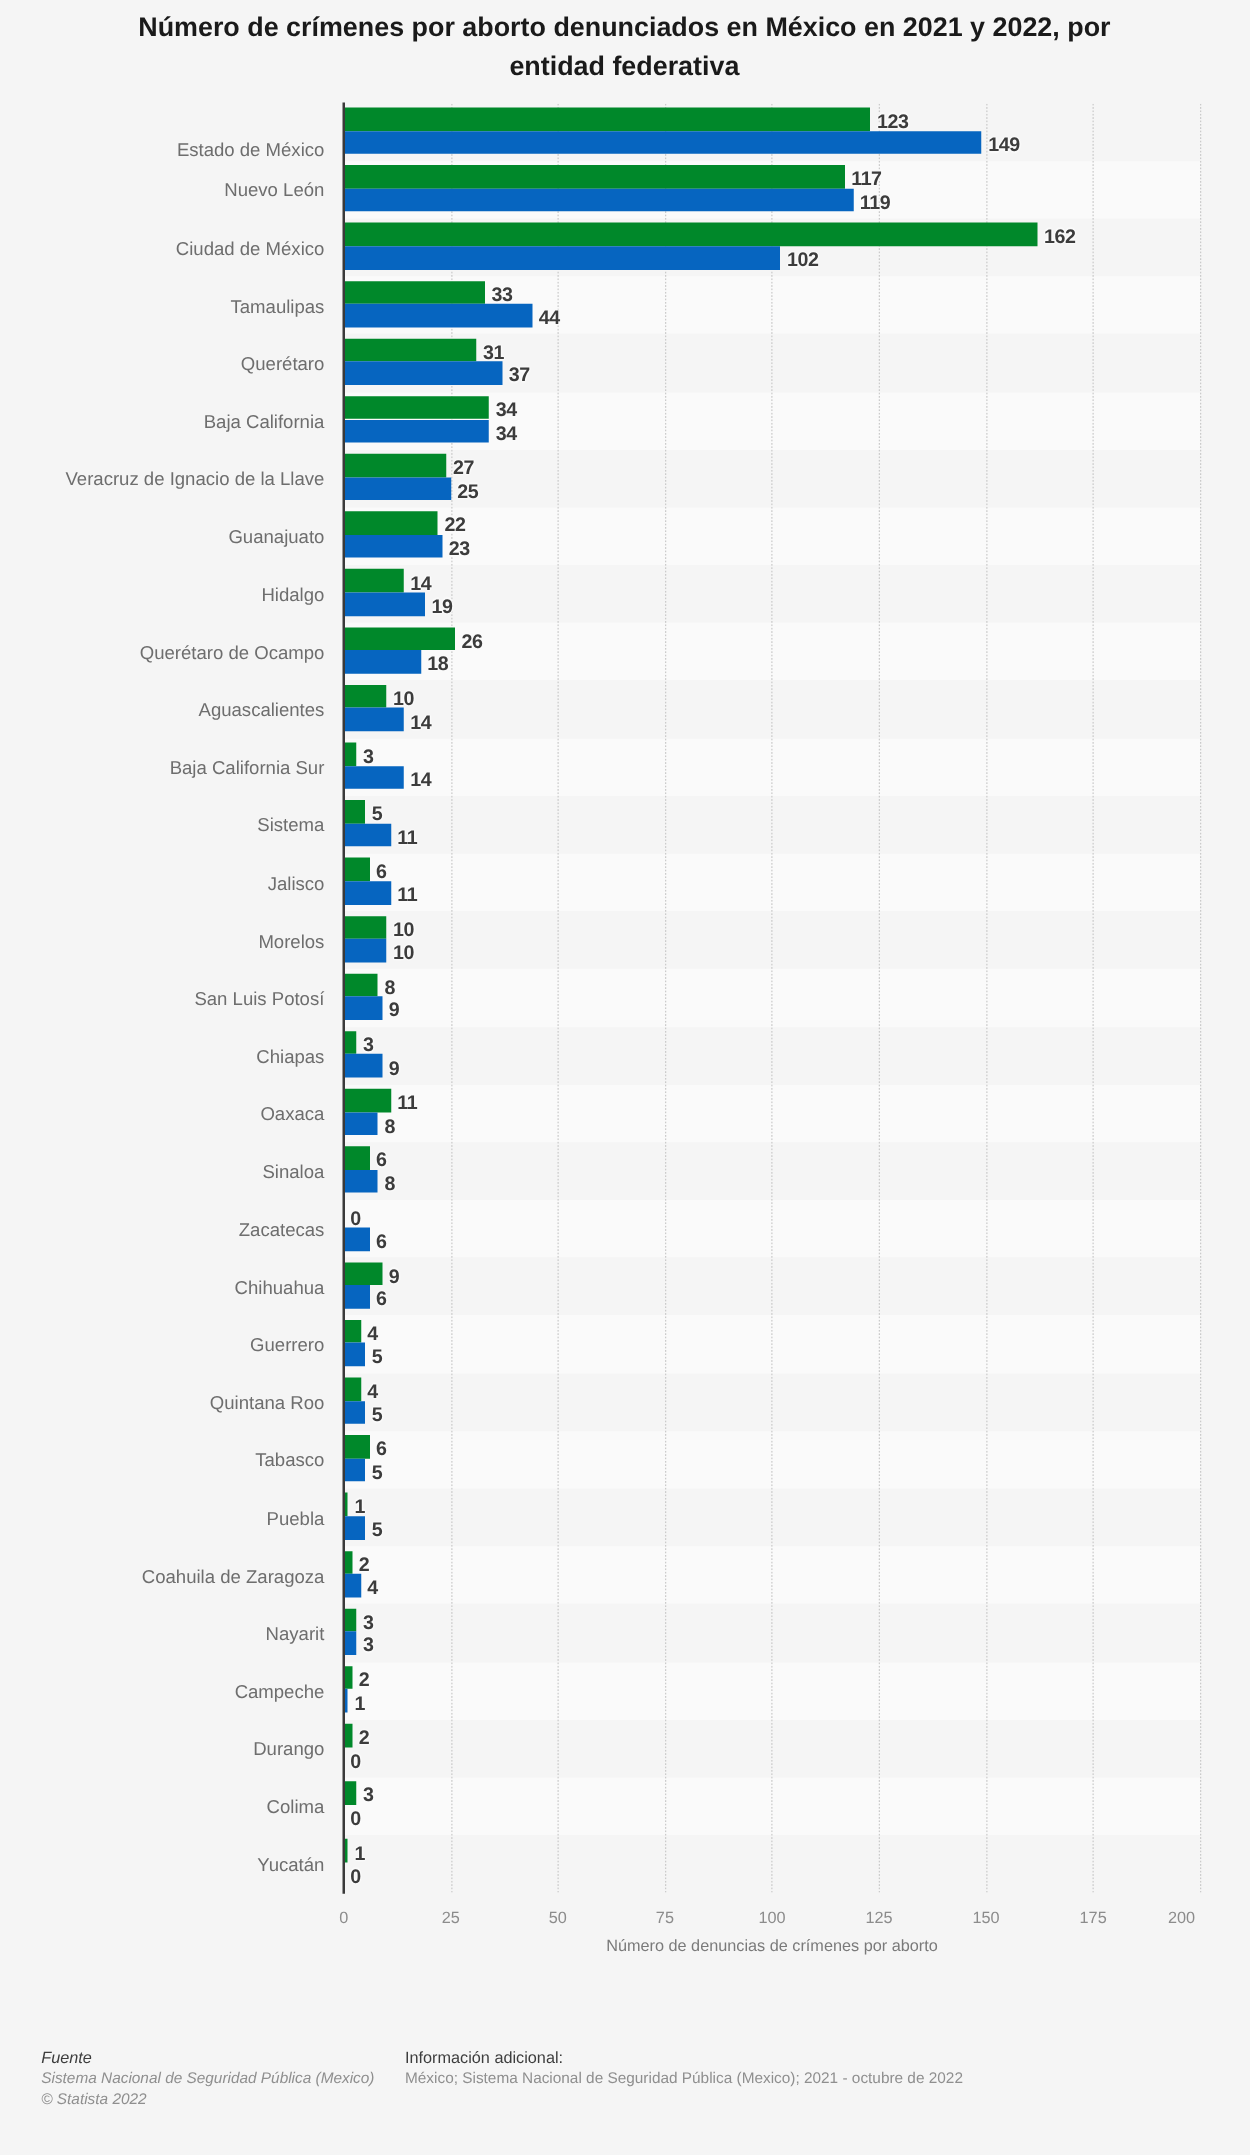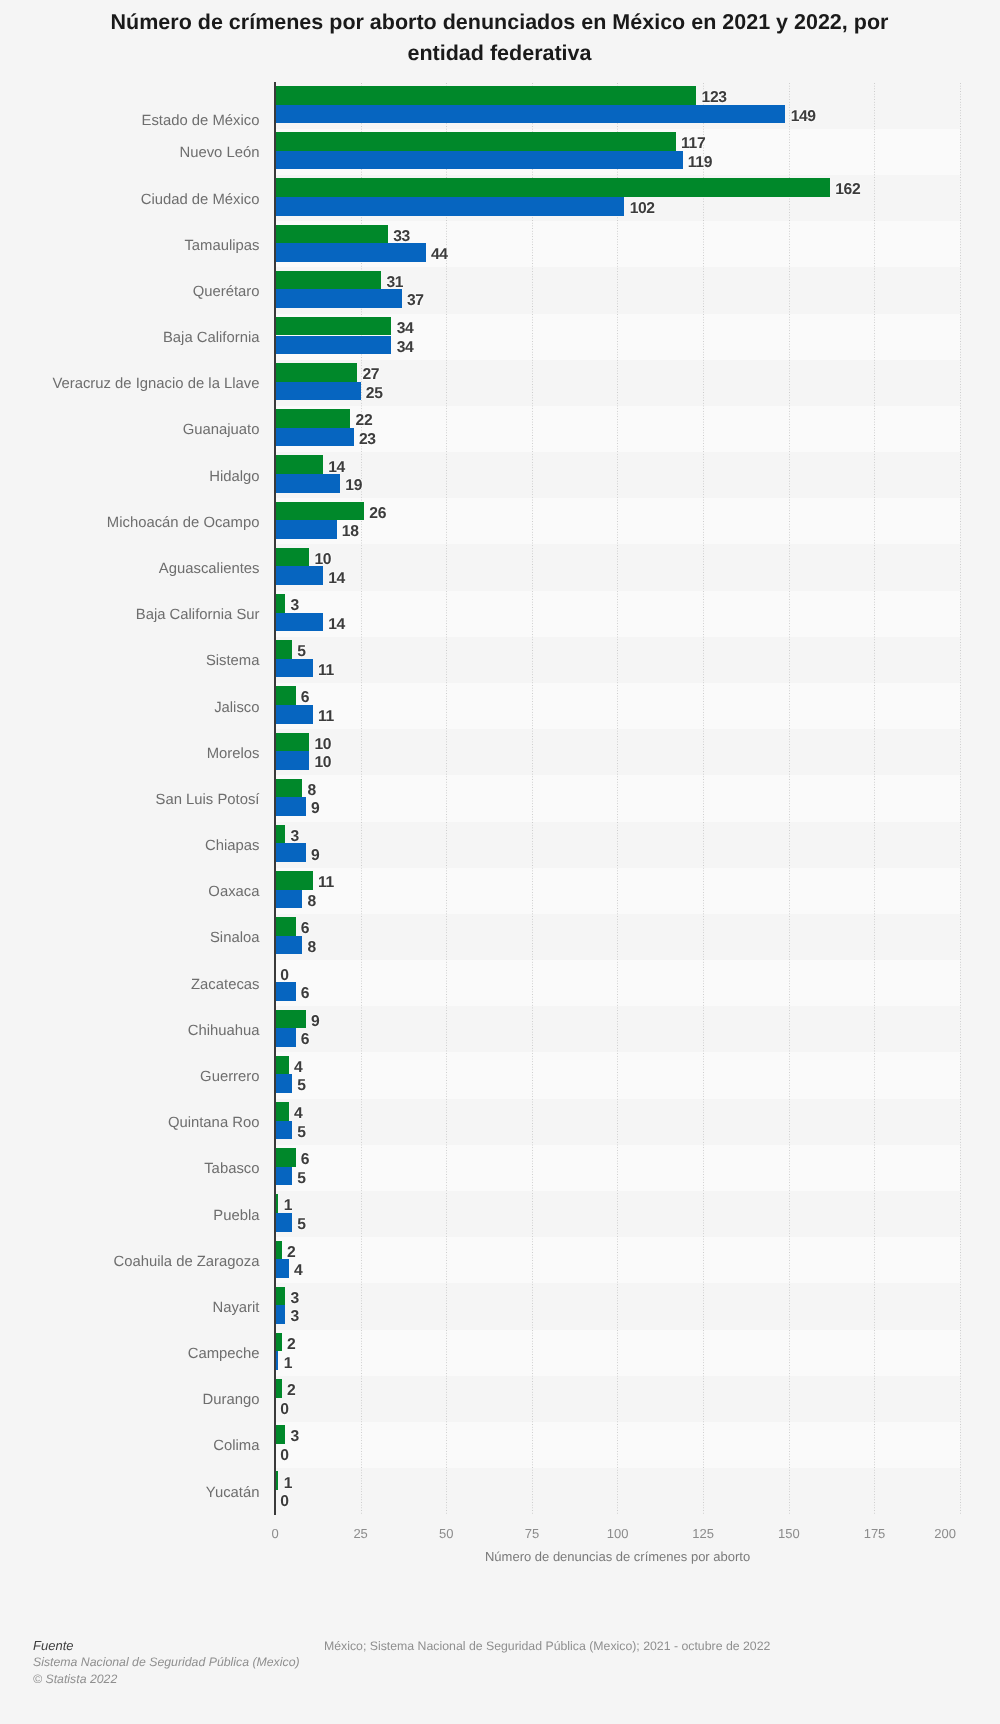--- a/index.html
+++ b/index.html
@@ -113,21 +113,21 @@
     <div class="ylabels" id="ylabels">
         <div class="ylabel" style="top:30px">Estado de México</div>
         <div class="ylabel" style="top:62.67px">Nuevo León</div>
         <div class="ylabel" style="top:108.85px">Ciudad de México</div>
         <div class="ylabel" style="top:155.03px">Tamaulipas</div>
         <div class="ylabel" style="top:201.21px">Querétaro</div>
         <div class="ylabel" style="top:247.39px">Baja California</div>
         <div class="ylabel" style="top:293.57px">Veracruz de Ignacio de la Llave</div>
         <div class="ylabel" style="top:339.75px">Guanajuato</div>
         <div class="ylabel" style="top:385.94px">Hidalgo</div>
-        <div class="ylabel" style="top:432.12px">Michoacán de Ocampo</div>
+        <div class="ylabel" style="top:432.12px">Querétaro de Ocampo</div>
         <div class="ylabel" style="top:478.30px">Aguascalientes</div>
         <div class="ylabel" style="top:524.48px">Baja California Sur</div>
         <div class="ylabel" style="top:570.66px">Sistema</div>
         <div class="ylabel" style="top:616.84px">Jalisco</div>
         <div class="ylabel" style="top:663.02px">Morelos</div>
         <div class="ylabel" style="top:709.20px">San Luis Potosí</div>
         <div class="ylabel" style="top:755.38px">Chiapas</div>
         <div class="ylabel" style="top:801.56px">Oaxaca</div>
         <div class="ylabel" style="top:847.74px">Sinaloa</div>
         <div class="ylabel" style="top:893.92px">Zacatecas</div>
@@ -284,18 +284,19 @@
     <div class="xaxis-title">Número de denuncias de crímenes por aborto</div>
 
 
     <div class="footer">
       <div class="f-col1">
         <div class="f-head">Fuente</div>
         <div>Sistema Nacional de Seguridad Pública (Mexico)</div>
         <div>© Statista 2022</div>
       </div>
       <div class="f-col2">
+        <div class="f-head">Información adicional:</div>
         <div>México; Sistema Nacional de Seguridad Pública (Mexico); 2021 - octubre de 2022</div>
       </div>
     </div>
 
   </div>
 </div>
 
 </body></html>

